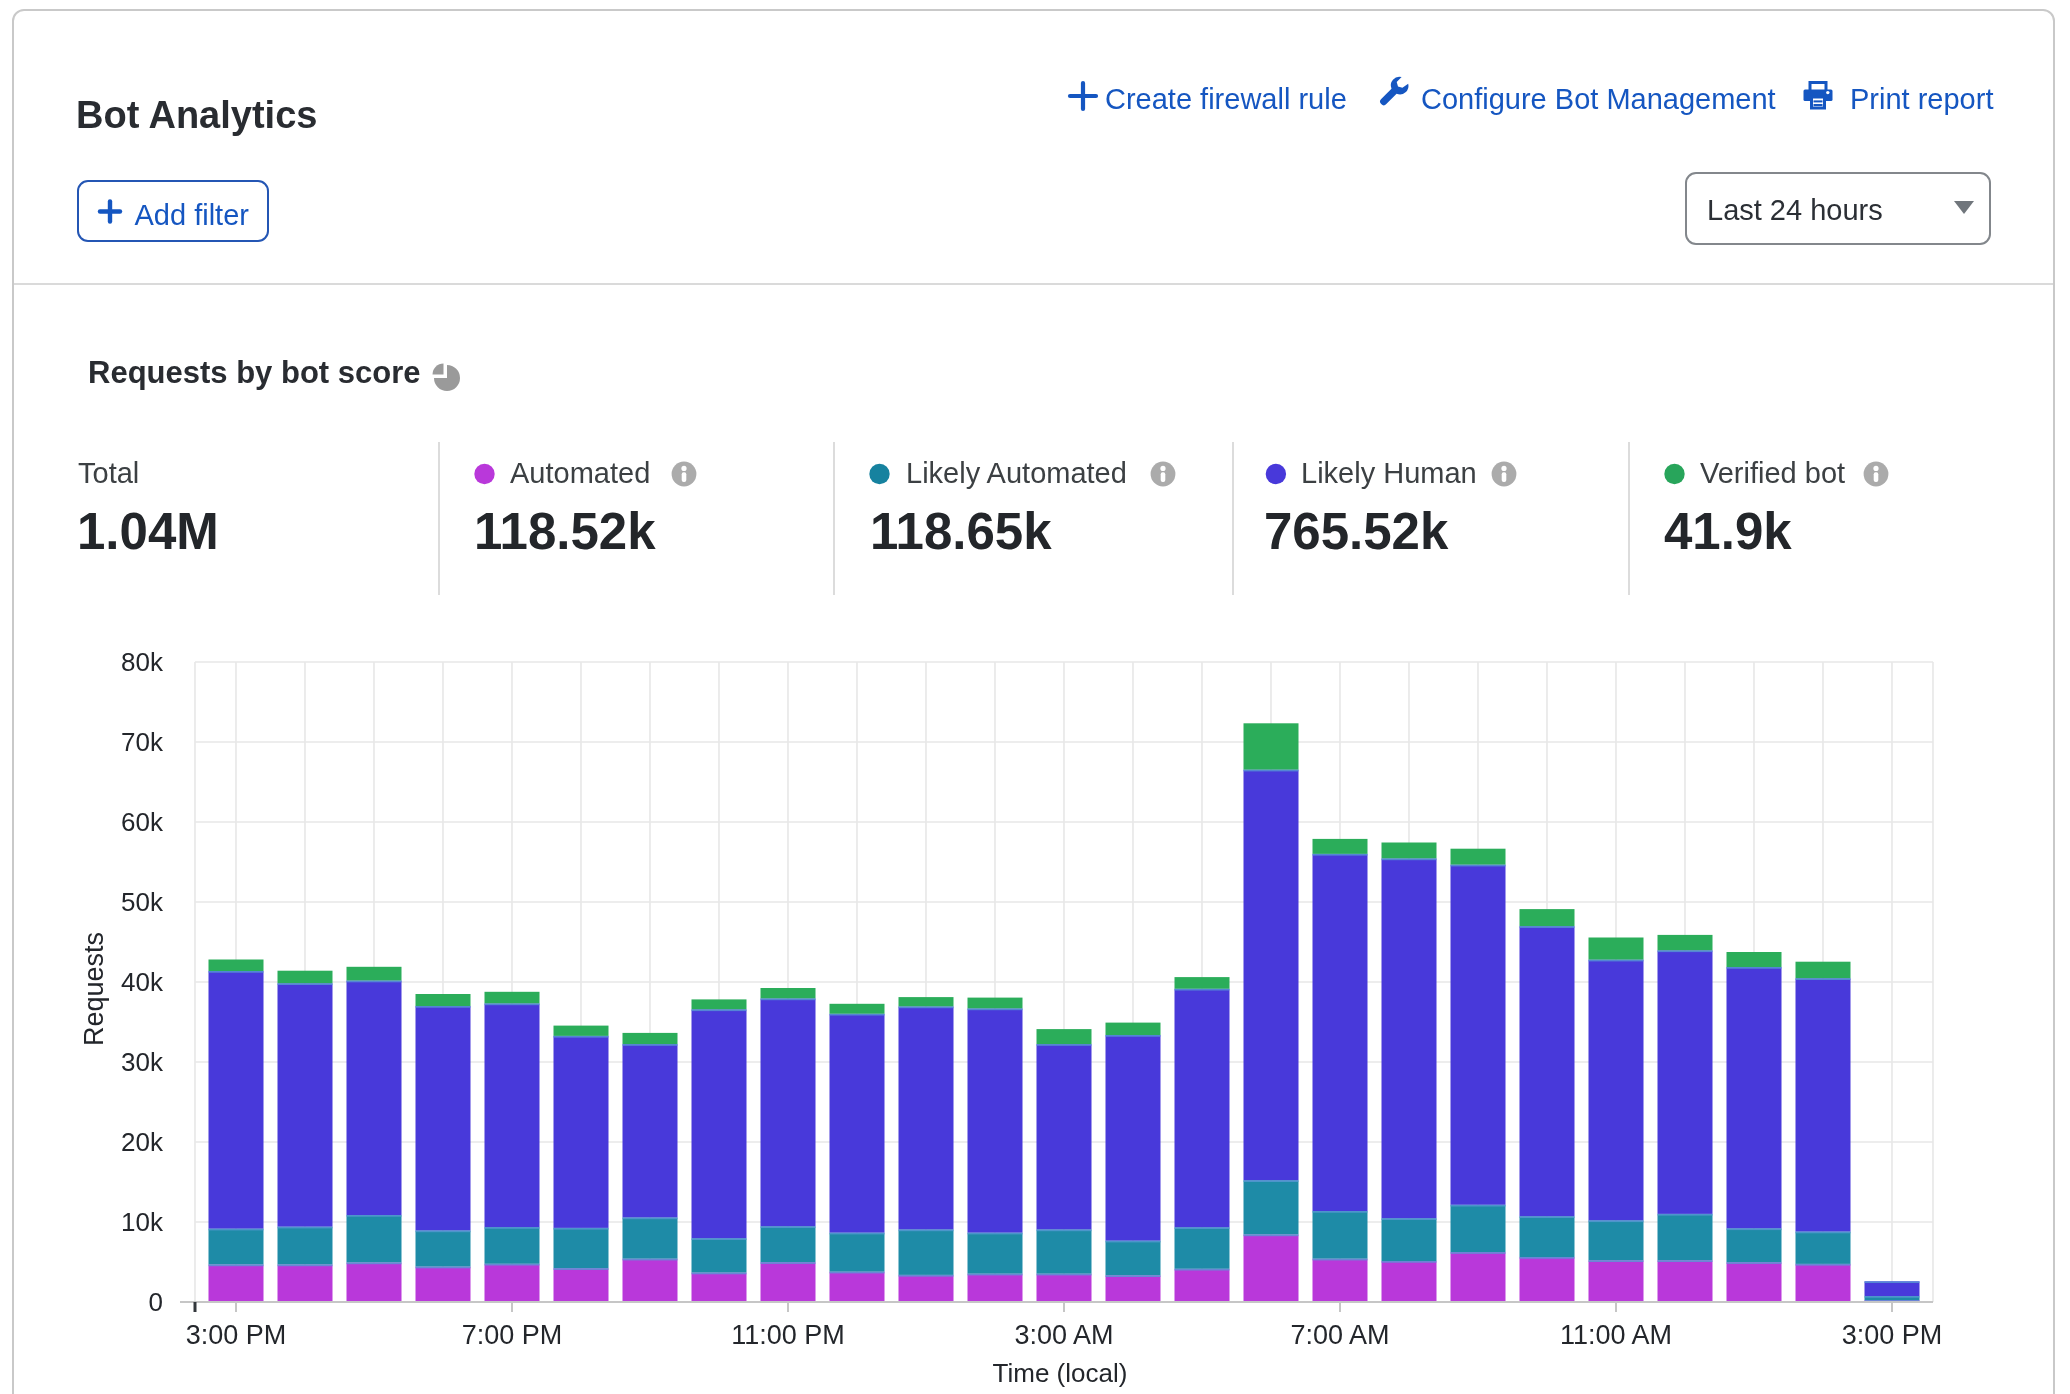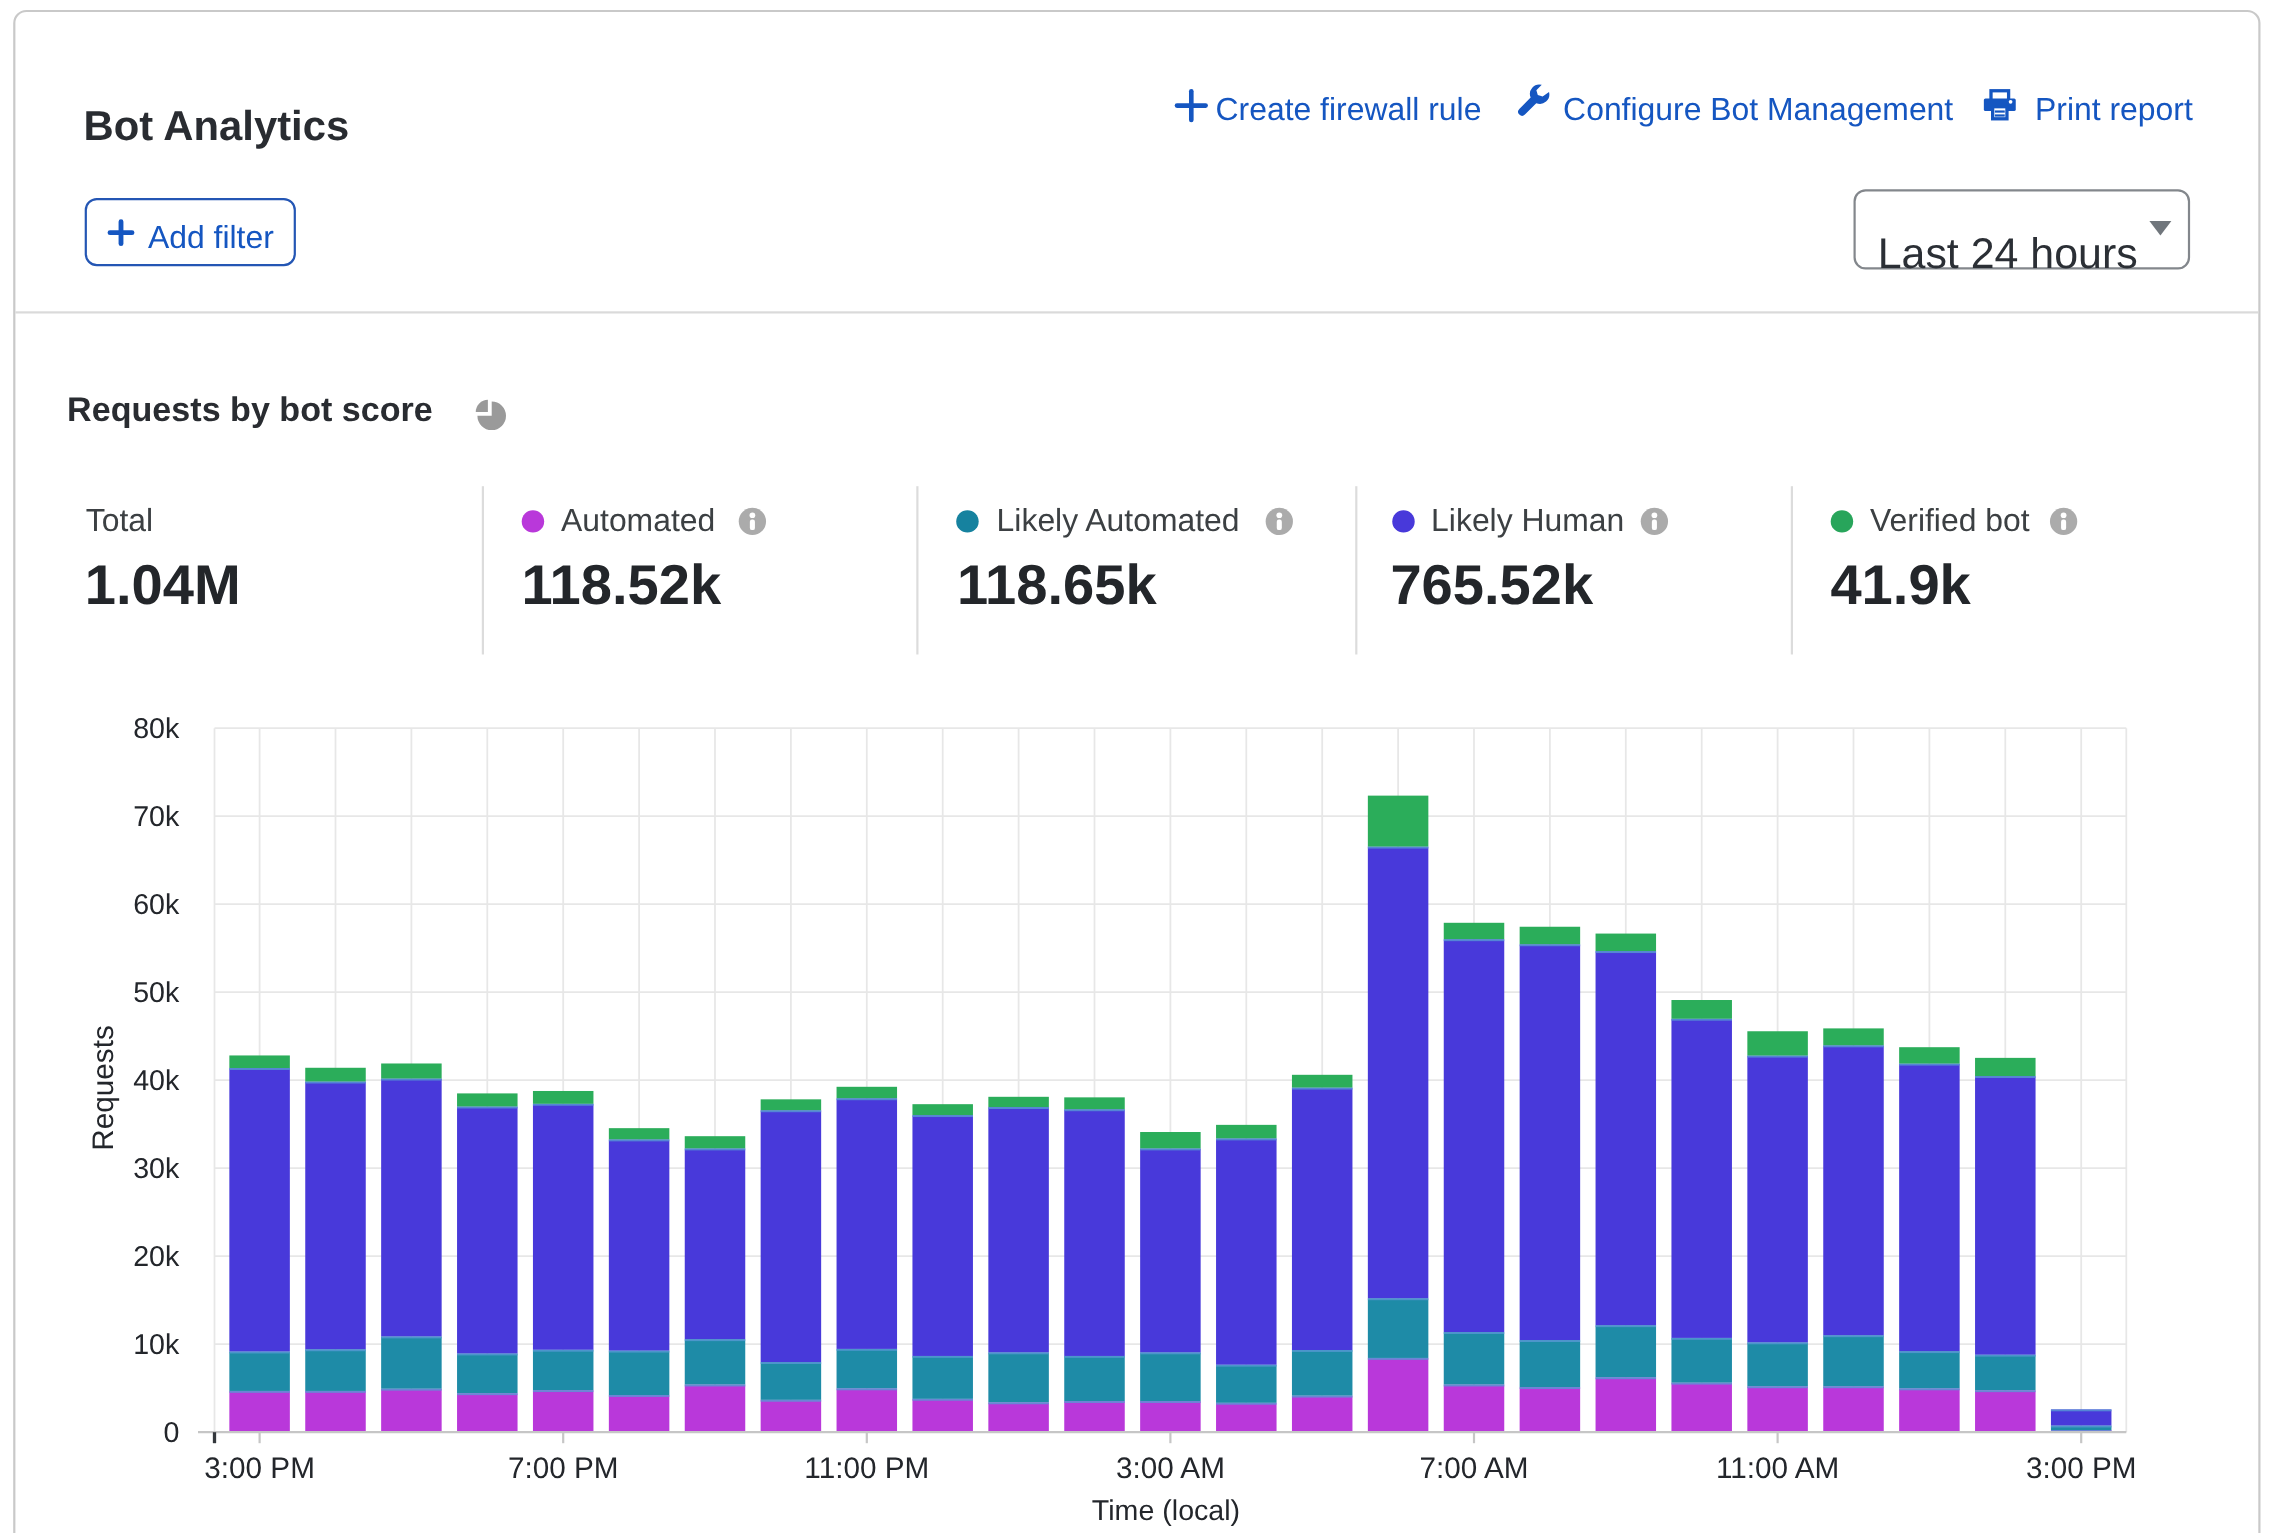--- a/index.html
+++ b/index.html
@@ -38,24 +38,24 @@
 <div class="abs" style="left:77px;top:180px;width:192px;height:62px;border:2.5px solid #2456b4;border-radius:11px;"></div>
 <svg class="abs" style="left:77px;top:180px;" width="192" height="62" viewBox="0 0 192 62">
   <g stroke="#1556c1" stroke-width="4.4" stroke-linecap="round">
       <line x1="23.0" y1="31.5" x2="43.0" y2="31.5"></line>
       <line x1="33" y1="21.5" x2="33" y2="41.5"></line>
     </g>
   <text x="57.5" y="45" font-size="29" fill="#1556c1">Add filter</text>
 </svg>
 
 <div class="abs" style="left:1685px;top:172px;width:306px;height:73px;border:2px solid #83878c;border-radius:11px;"></div>
-<div class="abs" style="left:1707px;top:196px;font-size:39px;color:#2b2f35;line-height:29px;margin-top:21px;">Last 24 hours</div>
+<div class="abs" style="left:1707px;top:196px;font-size:29px;color:#2b2f35;line-height:29px;">Last 24 hours</div>
 <div class="abs" style="left:1954px;top:200.5px;width:0;height:0;border-left:10.5px solid transparent;border-right:10.5px solid transparent;border-top:13px solid #70767c;"></div>
 
-<div class="abs" style="left:61px;top:356px;font-size:31px;font-weight:bold;color:#292c31;line-height:34px;">Requests by bot score</div>
+<div class="abs" style="left:88px;top:356px;font-size:31px;font-weight:bold;color:#292c31;line-height:34px;">Requests by bot score</div>
 <svg class="abs" style="left:420px;top:362px;" width="52" height="30" viewBox="0 0 52 30">
     <g fill="#9a9a9a">
       <path d="M 27 16 L 27 3 A 13 13 0 1 1 14 16 Z"></path>
       <path d="M 23.5 12.5 L 12.5 12.5 A 11 11 0 0 1 23.5 1.5 Z"></path>
     </g>
   </svg>
 
 <svg class="abs" style="left:0px;top:430px;" width="2070" height="180" viewBox="0 0 2070 180">
   <g stroke="#dcdcdc" stroke-width="2">
     <line x1="439" y1="12" x2="439" y2="165"></line>

